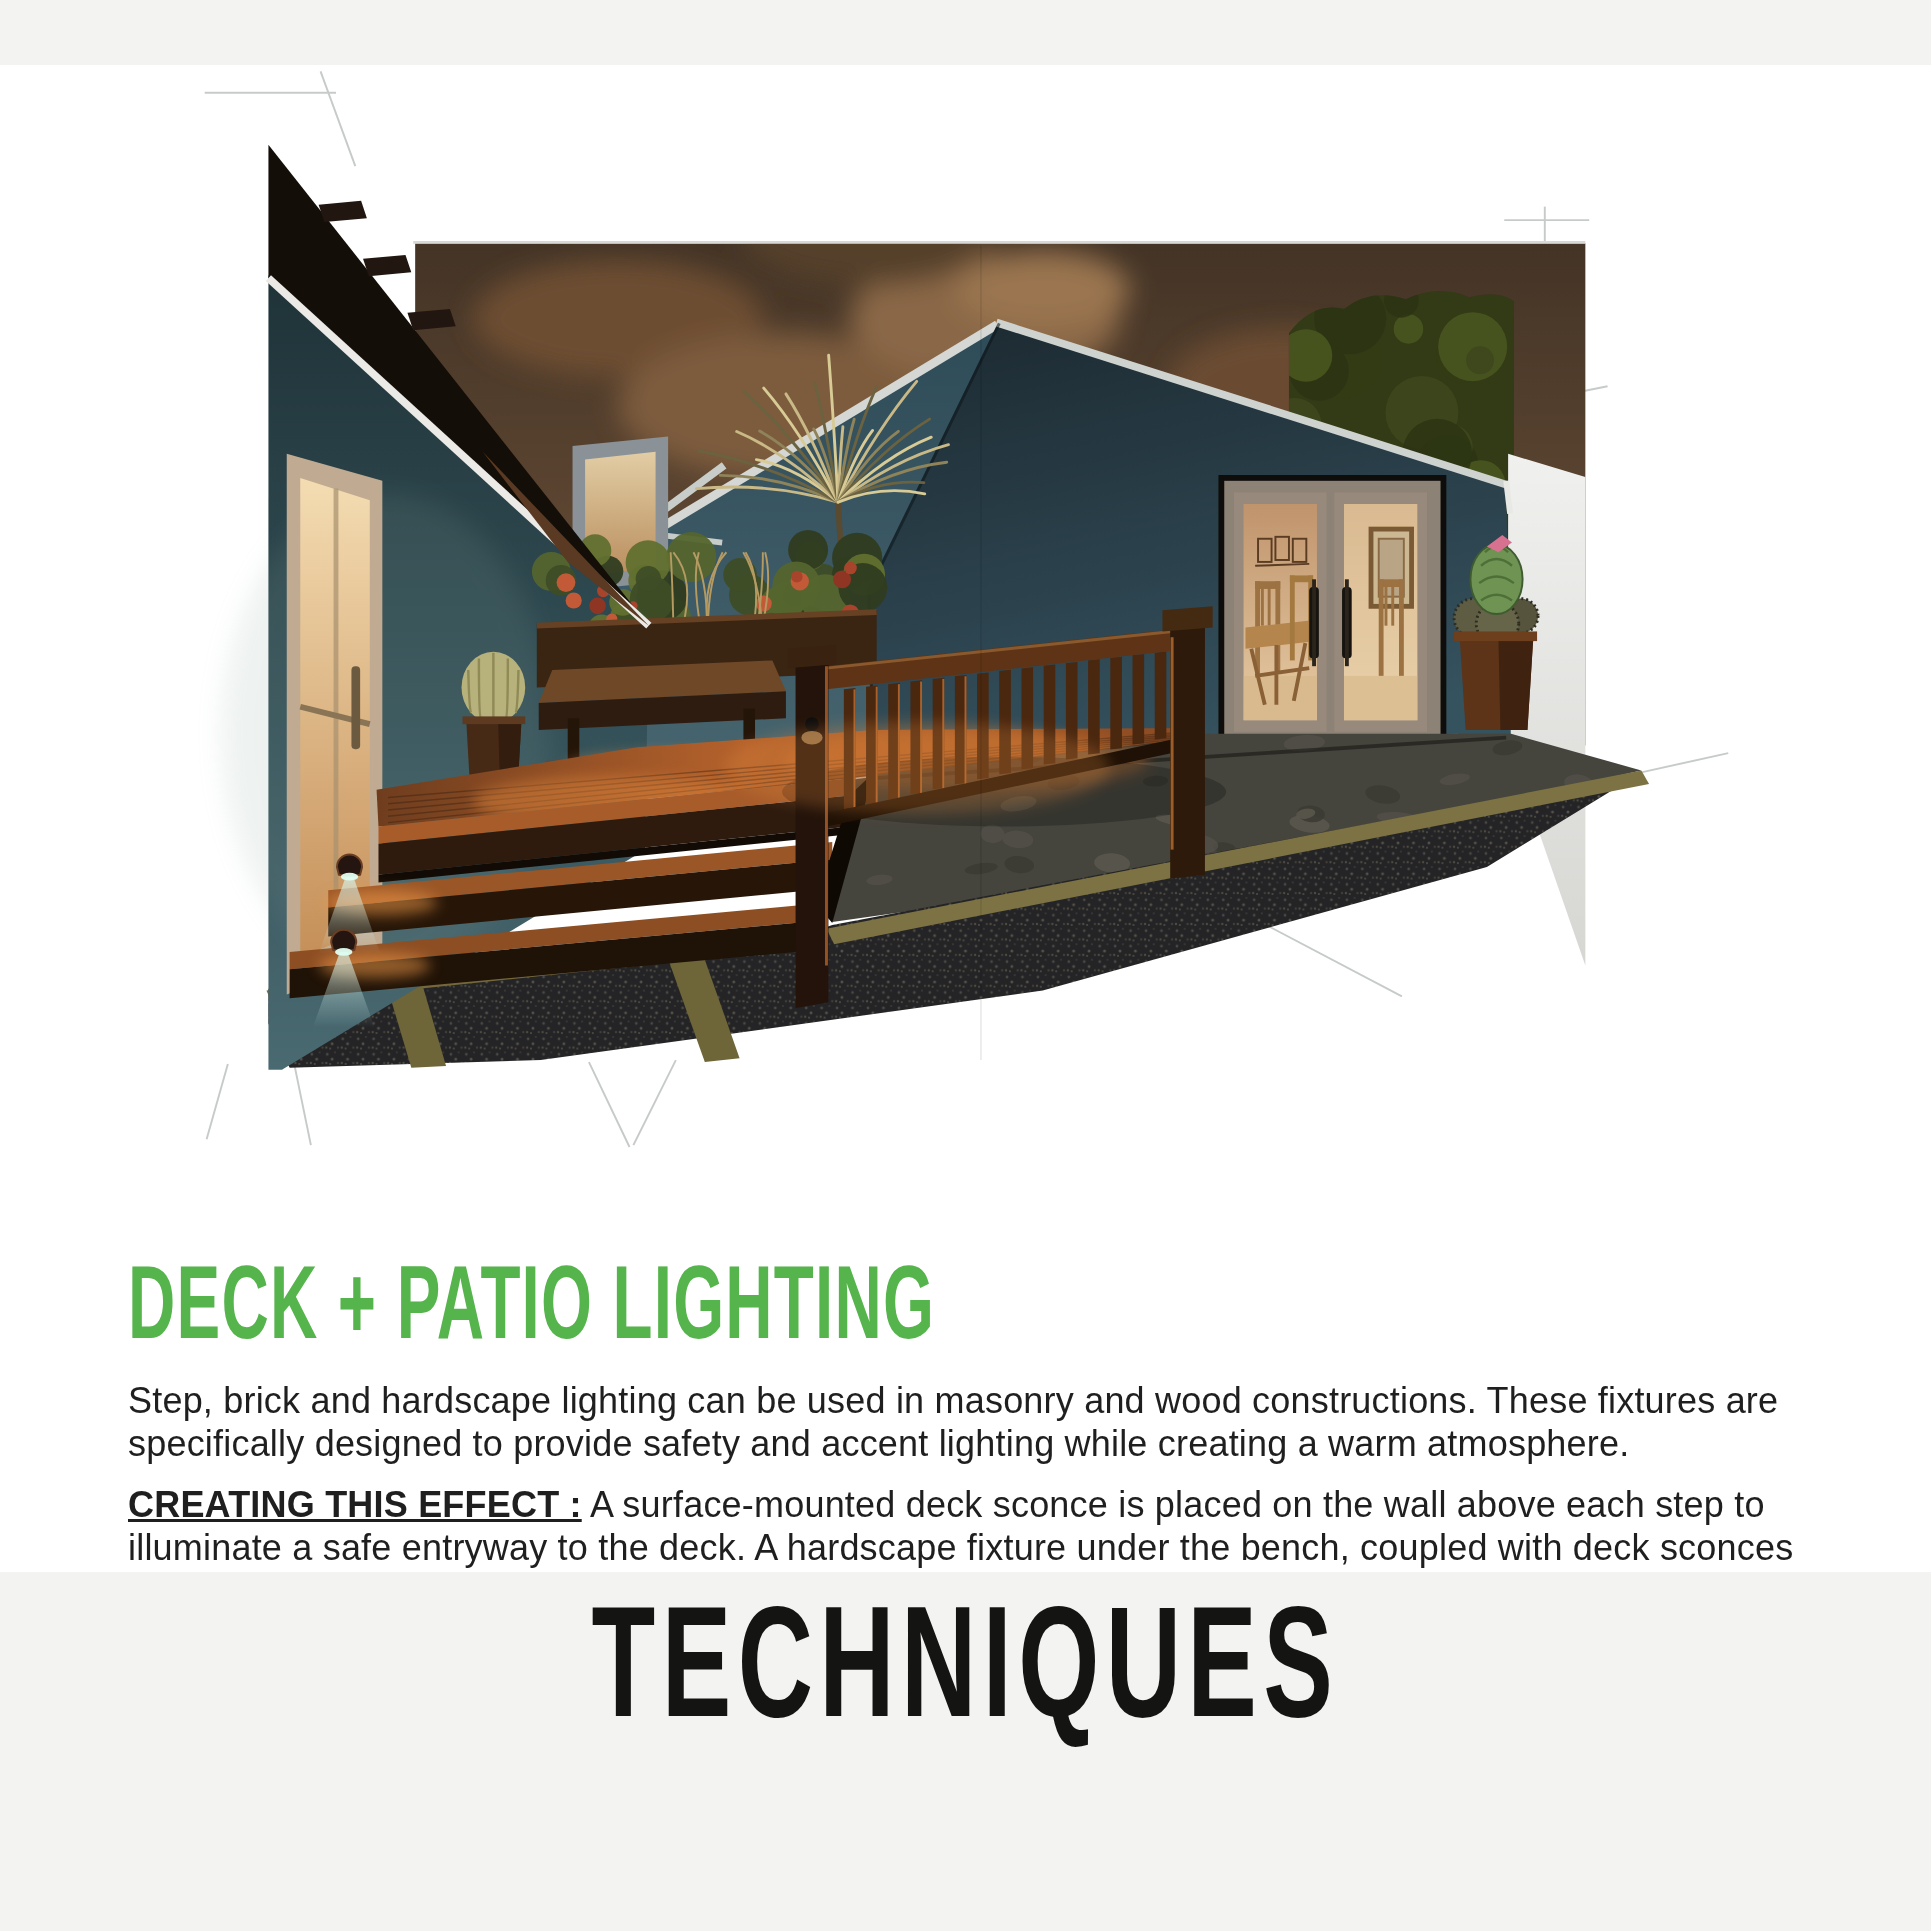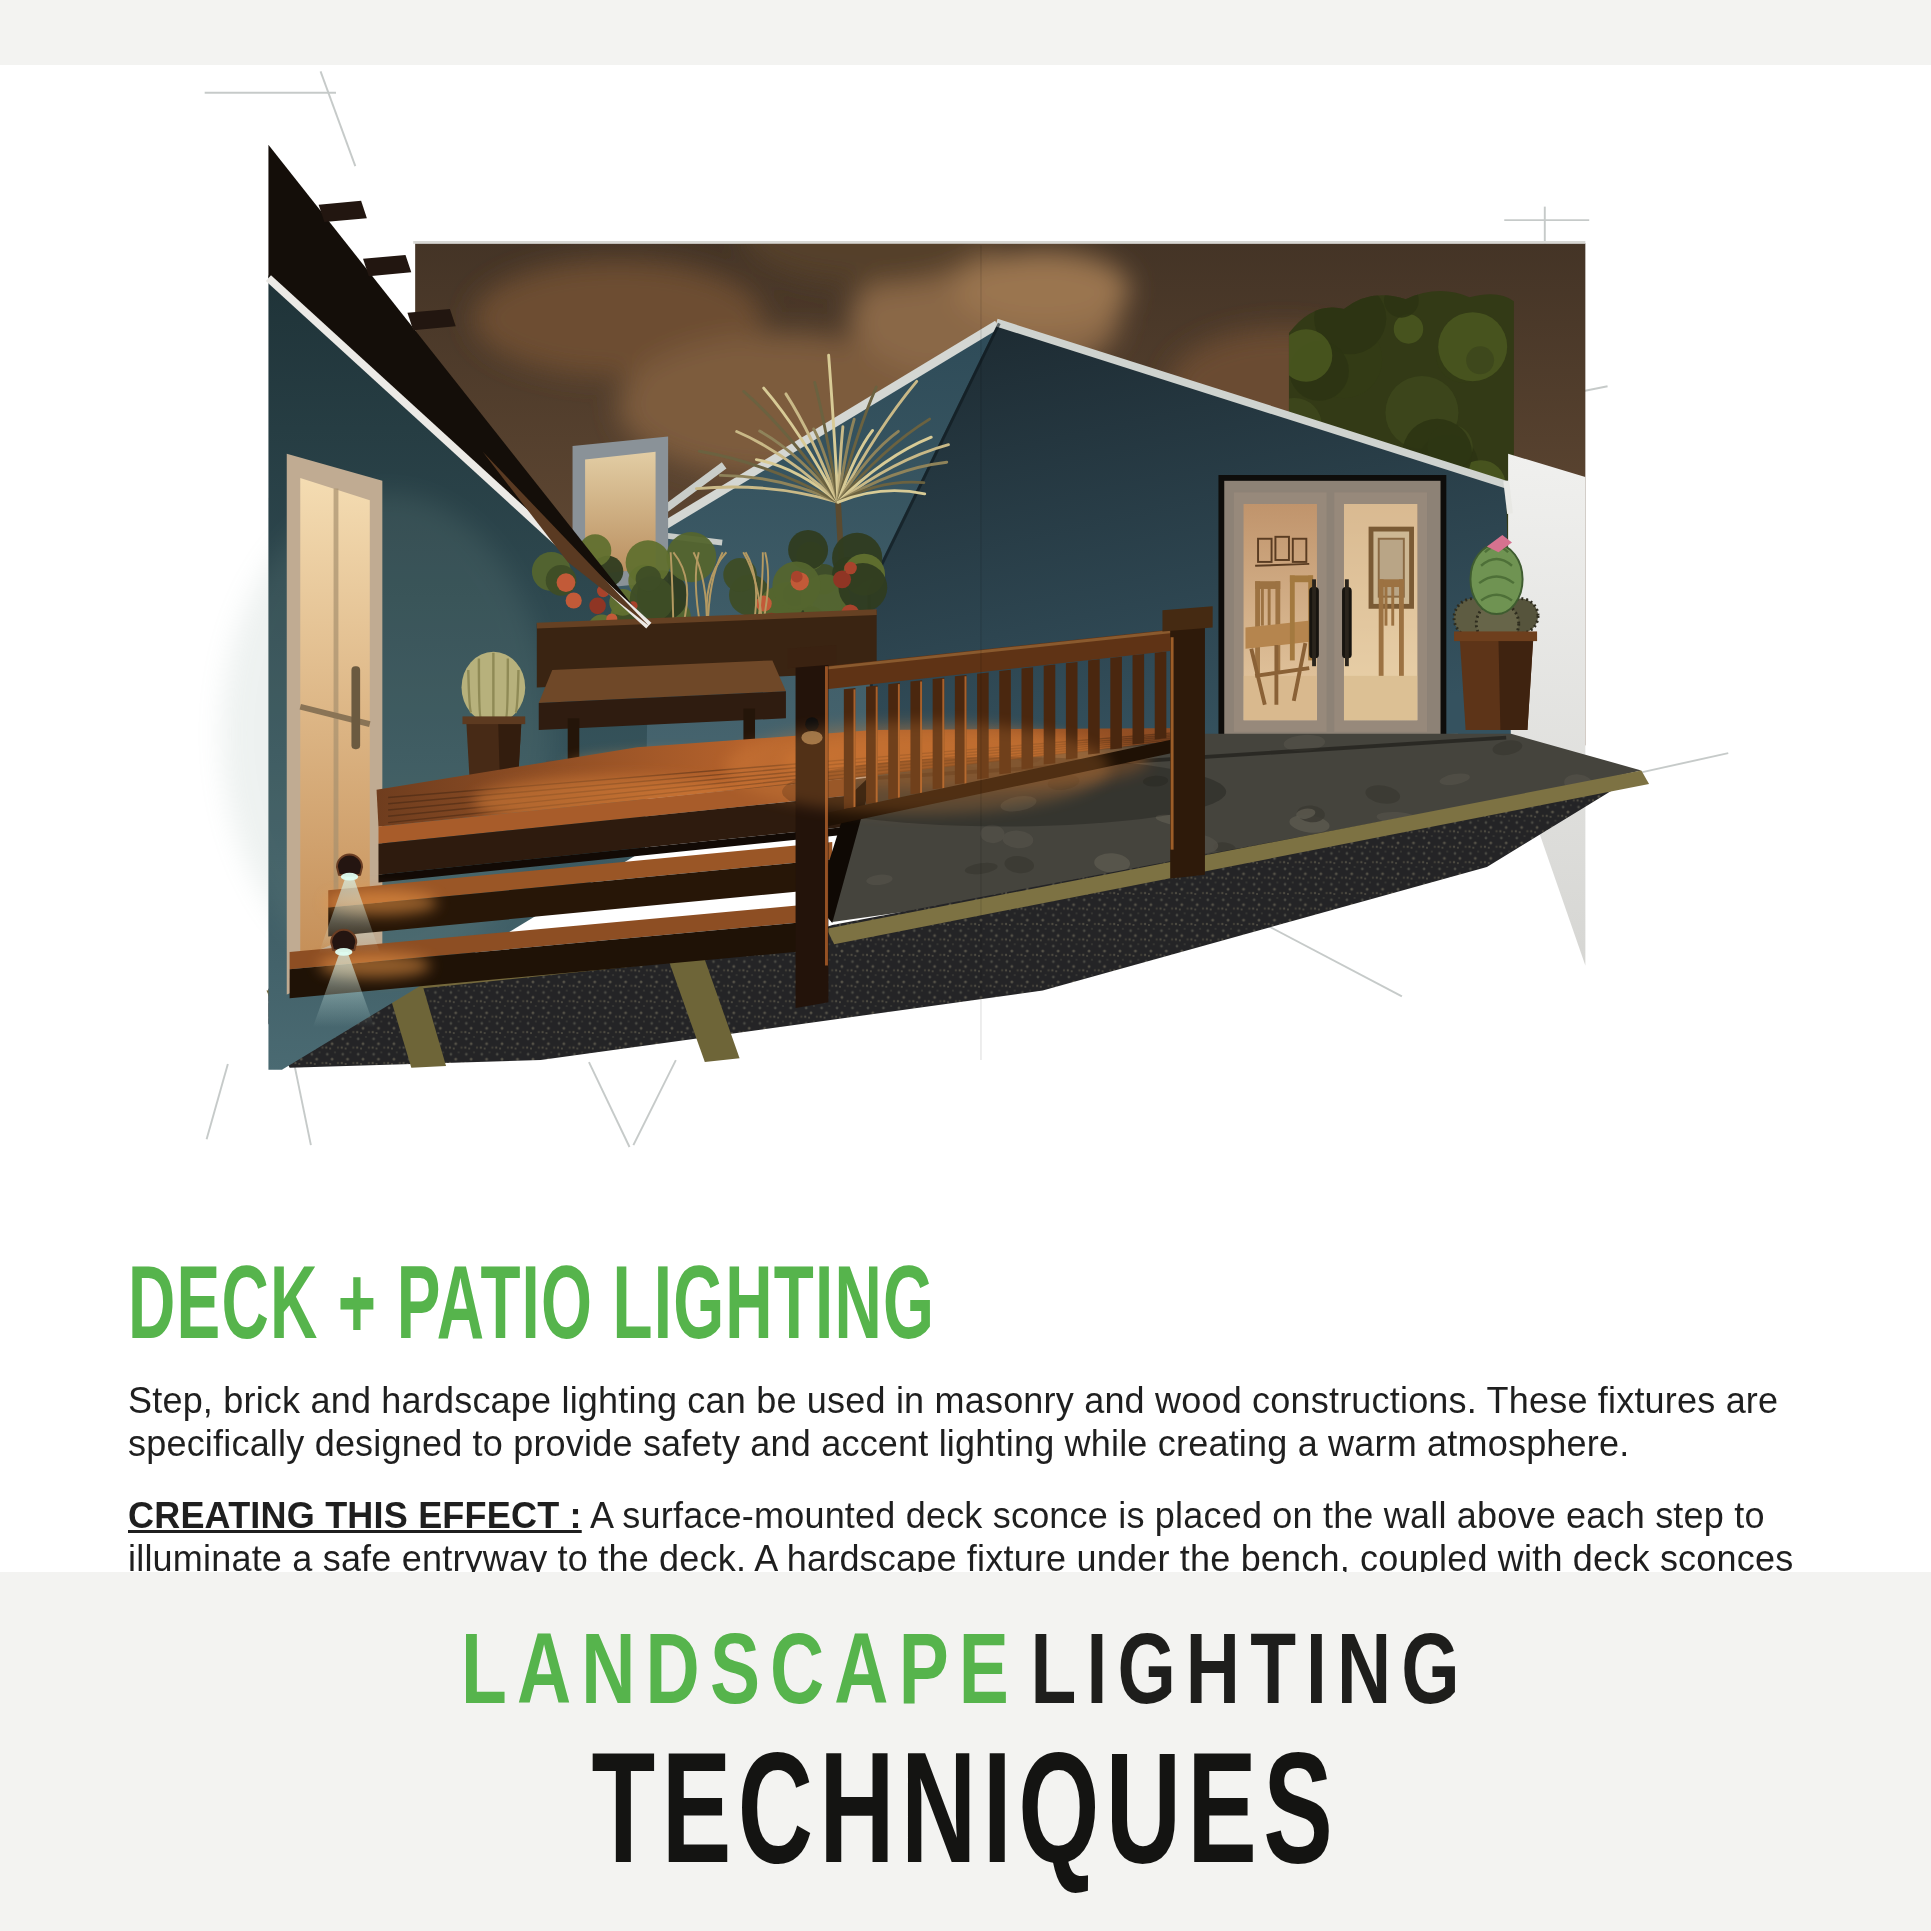--- a/index.html
+++ b/index.html
@@ -4,21 +4,21 @@
 <style>
   html,body{margin:0;padding:0;background:#ffffff;}
   .page{position:relative;width:1931px;height:1931px;background:#ffffff;overflow:hidden;
         font-family:"Liberation Sans","DejaVu Sans",sans-serif;}
   .topbar{position:absolute;left:0;top:0;width:1931px;height:65px;background:#f3f3f1;}
   .render-wrap{position:absolute;left:0;top:0;width:1931px;height:1931px;}
   .text-block{position:absolute;left:128px;top:1250px;width:1690px;}
   .heading{color:#56b44c;font-weight:bold;font-size:104px;line-height:1;letter-spacing:1.9px;
            display:inline-block;transform:scaleX(0.63);transform-origin:left top;white-space:nowrap;}
   .body-copy{color:#1f1f1f;font-size:36px;line-height:43px;letter-spacing:0.2px;}
-  .p1{margin:25px 0 29px 0;}
+  .p1{margin:25px 0 18px 0;}
   .p2{margin:0;}
   .p2 b{font-weight:bold;text-decoration:underline;}
   .footer-band{position:absolute;left:0;top:1572px;width:1931px;height:359px;background:#f3f3f1;
                text-align:center;}
   .f-line1{margin-top:46px;line-height:1;}
   .f-line1 .inner{display:inline-block;transform:scaleX(0.75);transform-origin:center top;
                   font-weight:bold;font-size:100px;letter-spacing:13.5px;white-space:nowrap;}
   .f-green{color:#56b44c;margin-right:15.4px;}
   .f-dark{color:#1e1e1c;}
   .f-line2{margin-top:9.7px;line-height:1;}
@@ -528,21 +528,18 @@
 
   <div class="text-block">
     <div>
       <span class="heading">DECK + PATIO LIGHTING</span>
     </div>
     <p class="body-copy p1">Step, brick and hardscape lighting can be used in masonry and wood constructions. These fixtures are specifically designed to provide safety and accent lighting while creating a warm atmosphere.</p>
     <p class="body-copy p2"><b>CREATING THIS EFFECT :</b><span> A surface-mounted deck sconce is placed on the wall above each step to illuminate a safe entryway to the deck. A hardscape fixture under the bench, coupled with deck sconces mounted to the corner posts create a soft glow.</span></p>
   </div>
 
   <div class="footer-band">
-    <div class="f-line1">
-      <span class="inner"><span class="f-green">LANDSCAPE</span><span class="f-dark">LIGHTING</span></span>
-    </div>
     <div class="f-line2">
       <span class="inner">TECHNIQUES</span>
     </div>
   </div>
 </div>
 
 
 </body></html>

